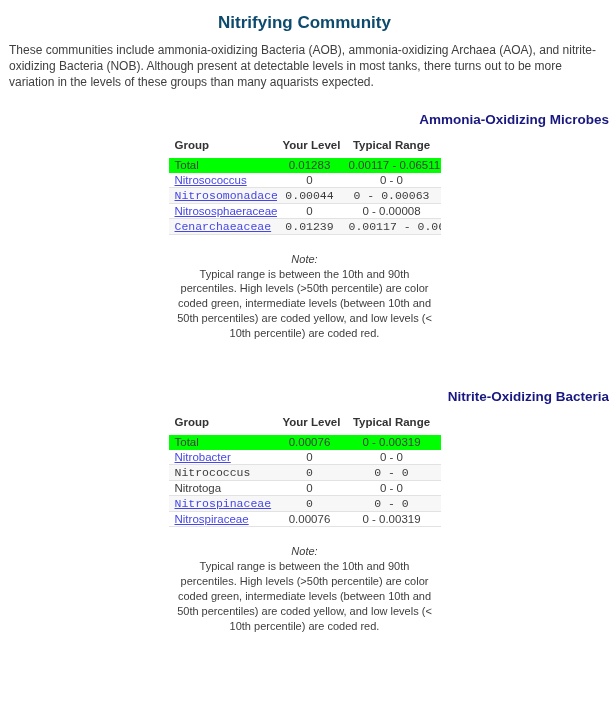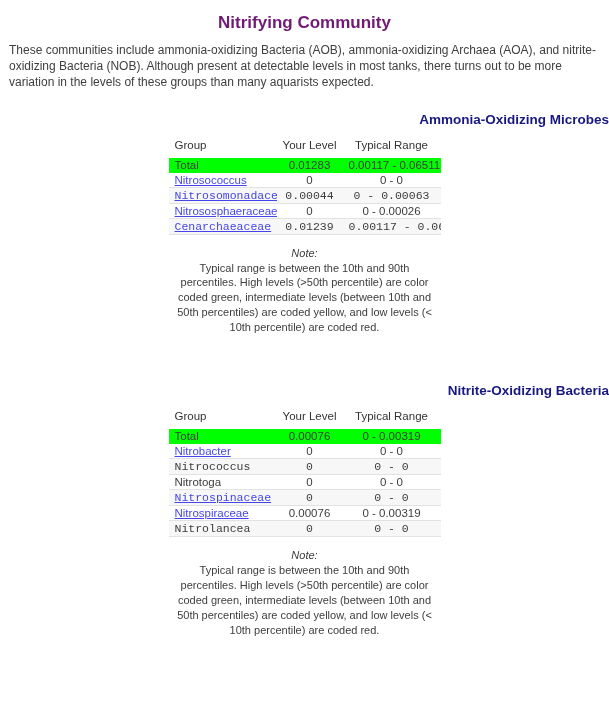--- a/index.html
+++ b/index.html
@@ -4,21 +4,21 @@
 <style>
   html, body { margin:0; padding:0; background:#ffffff; }
   body {
     width:609px; min-height:720px;
     font-family:"Liberation Sans", sans-serif;
     color:#3d3d3d;
     -webkit-font-smoothing:antialiased;
   }
   .page-title {
     text-align:center;
-    color:#701a75;
+    color:#0c4a6e;
     font-size:17px;
     font-weight:bold;
     margin:13px 0 9px 0;
   }
   .intro {
     font-size:12px;
     line-height:1.35;
     margin:0 9px;
     color:#404040;
   }
@@ -32,21 +32,21 @@
     margin:0 0 5px 0;
   }
   table.levels-table {
     margin:0 auto;
     border-collapse:collapse;
     width:232px;
     font-size:11.5px;
     table-layout:fixed;
   }
   .levels-table th {
-    font-weight:normal;
+    font-weight:bold;
     color:#333333;
     padding:7px 6px;
     white-space:nowrap;
   }
   .col-group  { width:96px; text-align:left; }
   .col-level  { width:54px; text-align:center; }
   .col-range  { width:86px; text-align:center; }
   .levels-table td {
     padding:1px 6px;
     border-bottom:1px solid #e2e2e2;
@@ -61,21 +61,21 @@
     color:#4646e8;
     text-decoration:underline;
     cursor:pointer;
     margin-top:44px;
   }
   .note {
     text-align:center;
     font-size:11px;
     line-height:1.36;
     width:268px;
-    margin:11px auto 0 auto;
+    margin:17px auto 0 auto;
     color:#3d3d3d;
   }
   .note-label { font-style:italic; }
 </style>
 </head>
 <body>
 
 <div class="page">
 
   <h1 class="page-title">Nitrifying Community</h1>
@@ -107,21 +107,21 @@
 
   <tr class="table-row">
     <td class="col-group"><a class="group-link" href="#">Nitrosomonadaceae</a></td>
     <td class="col-level">0.00044</td>
     <td class="col-range">0 - 0.00063</td>
   </tr>
 
   <tr class="table-row">
     <td class="col-group"><a class="group-link" href="#">Nitrososphaeraceae</a></td>
     <td class="col-level">0</td>
-    <td class="col-range">0 - 0.00026</td>
+    <td class="col-range">0 - 0.00008</td>
   </tr>
 
   <tr class="table-row">
     <td class="col-group"><a class="group-link" href="#">Cenarchaeaceae</a></td>
     <td class="col-level">0.01239</td>
     <td class="col-range">0.00117 - 0.0643</td>
   </tr>
 </tbody>
     </table>
     <div class="note">
@@ -170,25 +170,20 @@
     <td class="col-level">0</td>
     <td class="col-range">0 - 0</td>
   </tr>
 
   <tr class="table-row">
     <td class="col-group"><a class="group-link" href="#">Nitrospiraceae</a></td>
     <td class="col-level">0.00076</td>
     <td class="col-range">0 - 0.00319</td>
   </tr>
 
-  <tr class="table-row">
-    <td class="col-group"><span>Nitrolancea</span></td>
-    <td class="col-level">0</td>
-    <td class="col-range">0 - 0</td>
-  </tr>
 </tbody>
     </table>
     <div class="note">
       <div class="note-label">Note:</div>
       <div class="note-text">Typical range is between the 10th and 90th percentiles. High levels (&gt;50th percentile) are color coded green, intermediate levels (between 10th and 50th percentiles) are coded yellow, and low levels (&lt; 10th percentile) are coded red.</div>
     </div>
   </section>
 
 </div>
 

